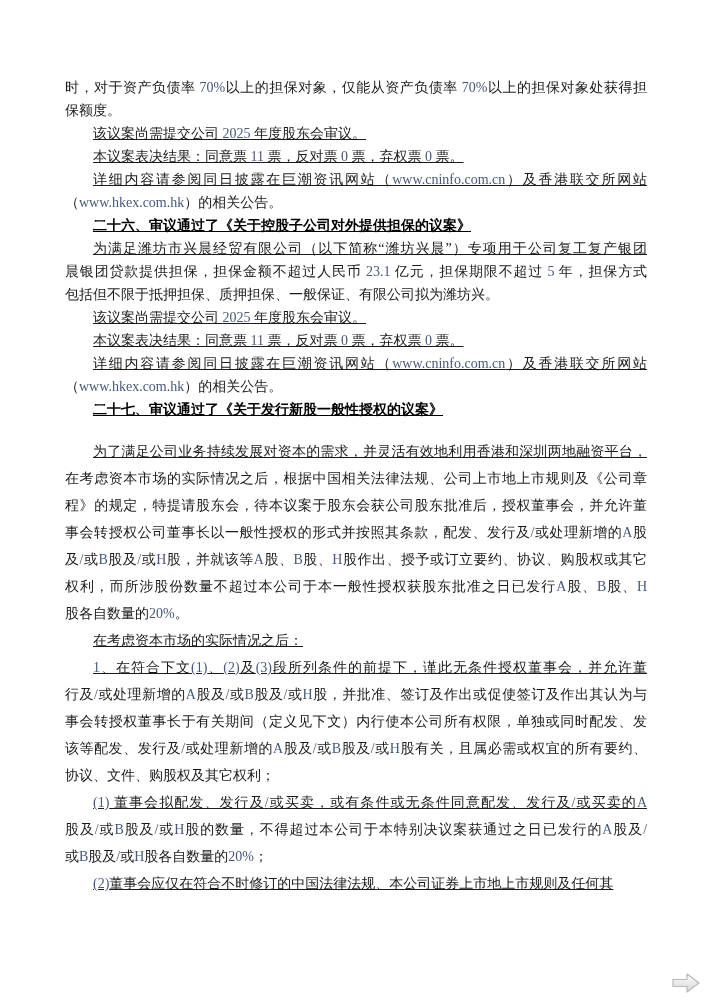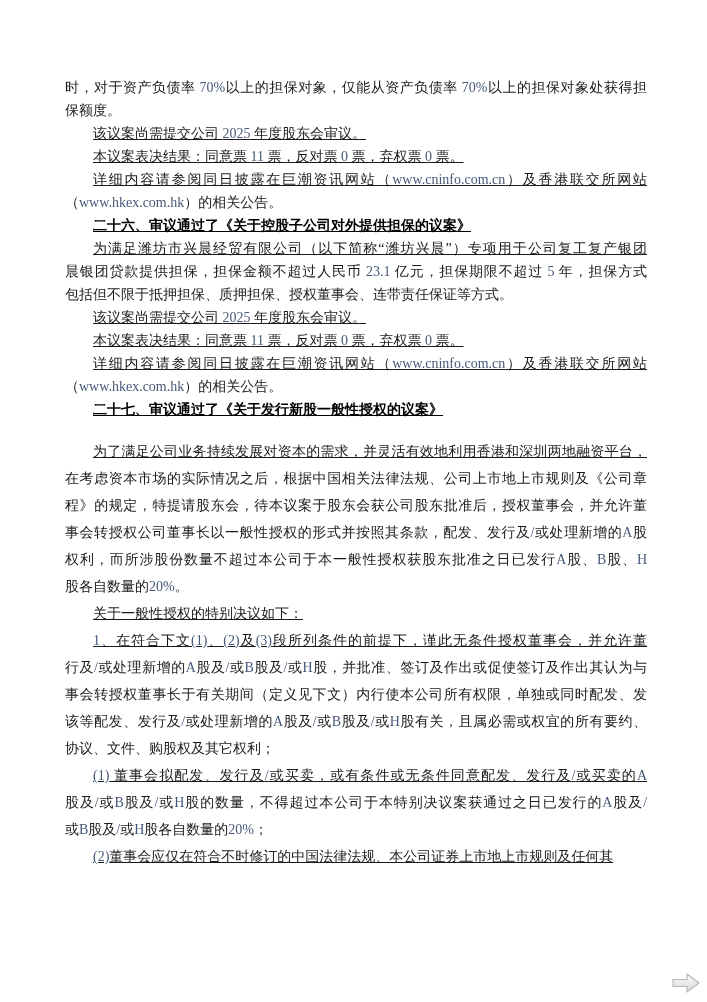--- a/index.html
+++ b/index.html
@@ -41,35 +41,36 @@
     <div class="doc-section" style="line-height: 23px;">
       <div class="line fill">时，对于资产负债率 <span class="lat">70%</span>以上的担保对象，仅能从资产负债率 <span class="lat">70%</span>以上的担保对象处获得担</div>
       <div class="line">保额度。</div>
       <div class="line indent">该议案尚需提交公司 <span class="lat">2025</span> 年度股东会审议。</div>
       <div class="line indent">本议案表决结果：同意票 <span class="lat">11</span> 票，反对票 <span class="lat">0</span> 票，弃权票 <span class="lat">0</span> 票。</div>
       <div class="line fill indent">详细内容请参阅同日披露在巨潮资讯网站（<span class="lat">www.cninfo.com.cn</span>）及香港联交所网站</div>
       <div class="line">（<span class="lat">www.hkex.com.hk</span>）的相关公告。</div>
       <div class="line bold indent">二十六、审议通过了《关于控股子公司对外提供担保的议案》</div>
       <div class="line fill indent">为满足潍坊市兴晨经贸有限公司（以下简称“潍坊兴晨”）专项用于公司复工复产银团</div>
       <div class="line fill">晨银团贷款提供担保，担保金额不超过人民币 <span class="lat">23.1</span> 亿元，担保期限不超过 <span class="lat">5</span> 年，担保方式</div>
-      <div class="line">包括但不限于抵押担保、质押担保、授权董事会、连带责任保证等方式。</div>
+      <div class="line">包括但不限于抵押担保、质押担保、一般保证、有限公司拟为潍坊兴。</div>
       <div class="line indent">该议案尚需提交公司 <span class="lat">2025</span> 年度股东会审议。</div>
       <div class="line indent">本议案表决结果：同意票 <span class="lat">11</span> 票，反对票 <span class="lat">0</span> 票，弃权票 <span class="lat">0</span> 票。</div>
       <div class="line fill indent">详细内容请参阅同日披露在巨潮资讯网站（<span class="lat">www.cninfo.com.cn</span>）及香港联交所网站</div>
       <div class="line">（<span class="lat">www.hkex.com.hk</span>）的相关公告。</div>
       <div class="line bold indent">二十七、审议通过了《关于发行新股一般性授权的议案》</div>
     </div>
     <div class="doc-section" style="line-height: 27px; margin-top: 17px;">
       <div class="line fill indent">为了满足公司业务持续发展对资本的需求，并灵活有效地利用香港和深圳两地融资平台，</div>
       <div class="line fill">在考虑资本市场的实际情况之后，根据中国相关法律法规、公司上市地上市规则及《公司章</div>
       <div class="line fill">程》的规定，特提请股东会，待本议案于股东会获公司股东批准后，授权董事会，并允许董</div>
       <div class="line fill">事会转授权公司董事长以一般性授权的形式并按照其条款，配发、发行及<span class="lat">/</span>或处理新增的<span class="lat">A</span>股</div>
+      <div class="line fill">及<span class="lat">/</span>或<span class="lat">B</span>股及<span class="lat">/</span>或<span class="lat">H</span>股，并就该等<span class="lat">A</span>股、<span class="lat">B</span>股、<span class="lat">H</span>股作出、授予或订立要约、协议、购股权或其它</div>
       <div class="line fill">权利，而所涉股份数量不超过本公司于本一般性授权获股东批准之日已发行<span class="lat">A</span>股、<span class="lat">B</span>股、<span class="lat">H</span></div>
       <div class="line">股各自数量的<span class="lat">20%</span>。</div>
-      <div class="line indent">关于一般性授权的特别决议如下：</div>
+      <div class="line indent">在考虑资本市场的实际情况之后：</div>
       <div class="line fill indent"><span class="lat">1</span>、在符合下文<span class="lat">(1)</span>、<span class="lat">(2)</span>及<span class="lat">(3)</span>段所列条件的前提下，谨此无条件授权董事会，并允许董</div>
       <div class="line fill">行及<span class="lat">/</span>或处理新增的<span class="lat">A</span>股及<span class="lat">/</span>或<span class="lat">B</span>股及<span class="lat">/</span>或<span class="lat">H</span>股，并批准、签订及作出或促使签订及作出其认为与</div>
       <div class="line fill">事会转授权董事长于有关期间（定义见下文）内行使本公司所有权限，单独或同时配发、发</div>
       <div class="line fill">该等配发、发行及<span class="lat">/</span>或处理新增的<span class="lat">A</span>股及<span class="lat">/</span>或<span class="lat">B</span>股及<span class="lat">/</span>或<span class="lat">H</span>股有关，且属必需或权宜的所有要约、</div>
       <div class="line">协议、文件、购股权及其它权利；</div>
       <div class="line fill indent"><span class="lat">(1)</span> 董事会拟配发、发行及<span class="lat">/</span>或买卖，或有条件或无条件同意配发、发行及<span class="lat">/</span>或买卖的<span class="lat">A</span></div>
       <div class="line fill">股及<span class="lat">/</span>或<span class="lat">B</span>股及<span class="lat">/</span>或<span class="lat">H</span>股的数量，不得超过本公司于本特别决议案获通过之日已发行的<span class="lat">A</span>股及<span class="lat">/</span></div>
       <div class="line">或<span class="lat">B</span>股及<span class="lat">/</span>或<span class="lat">H</span>股各自数量的<span class="lat">20%</span>；</div>
       <div class="line indent"><span class="lat">(2)</span>董事会应仅在符合不时修订的中国法律法规、本公司证券上市地上市规则及任何其</div>
     </div>

